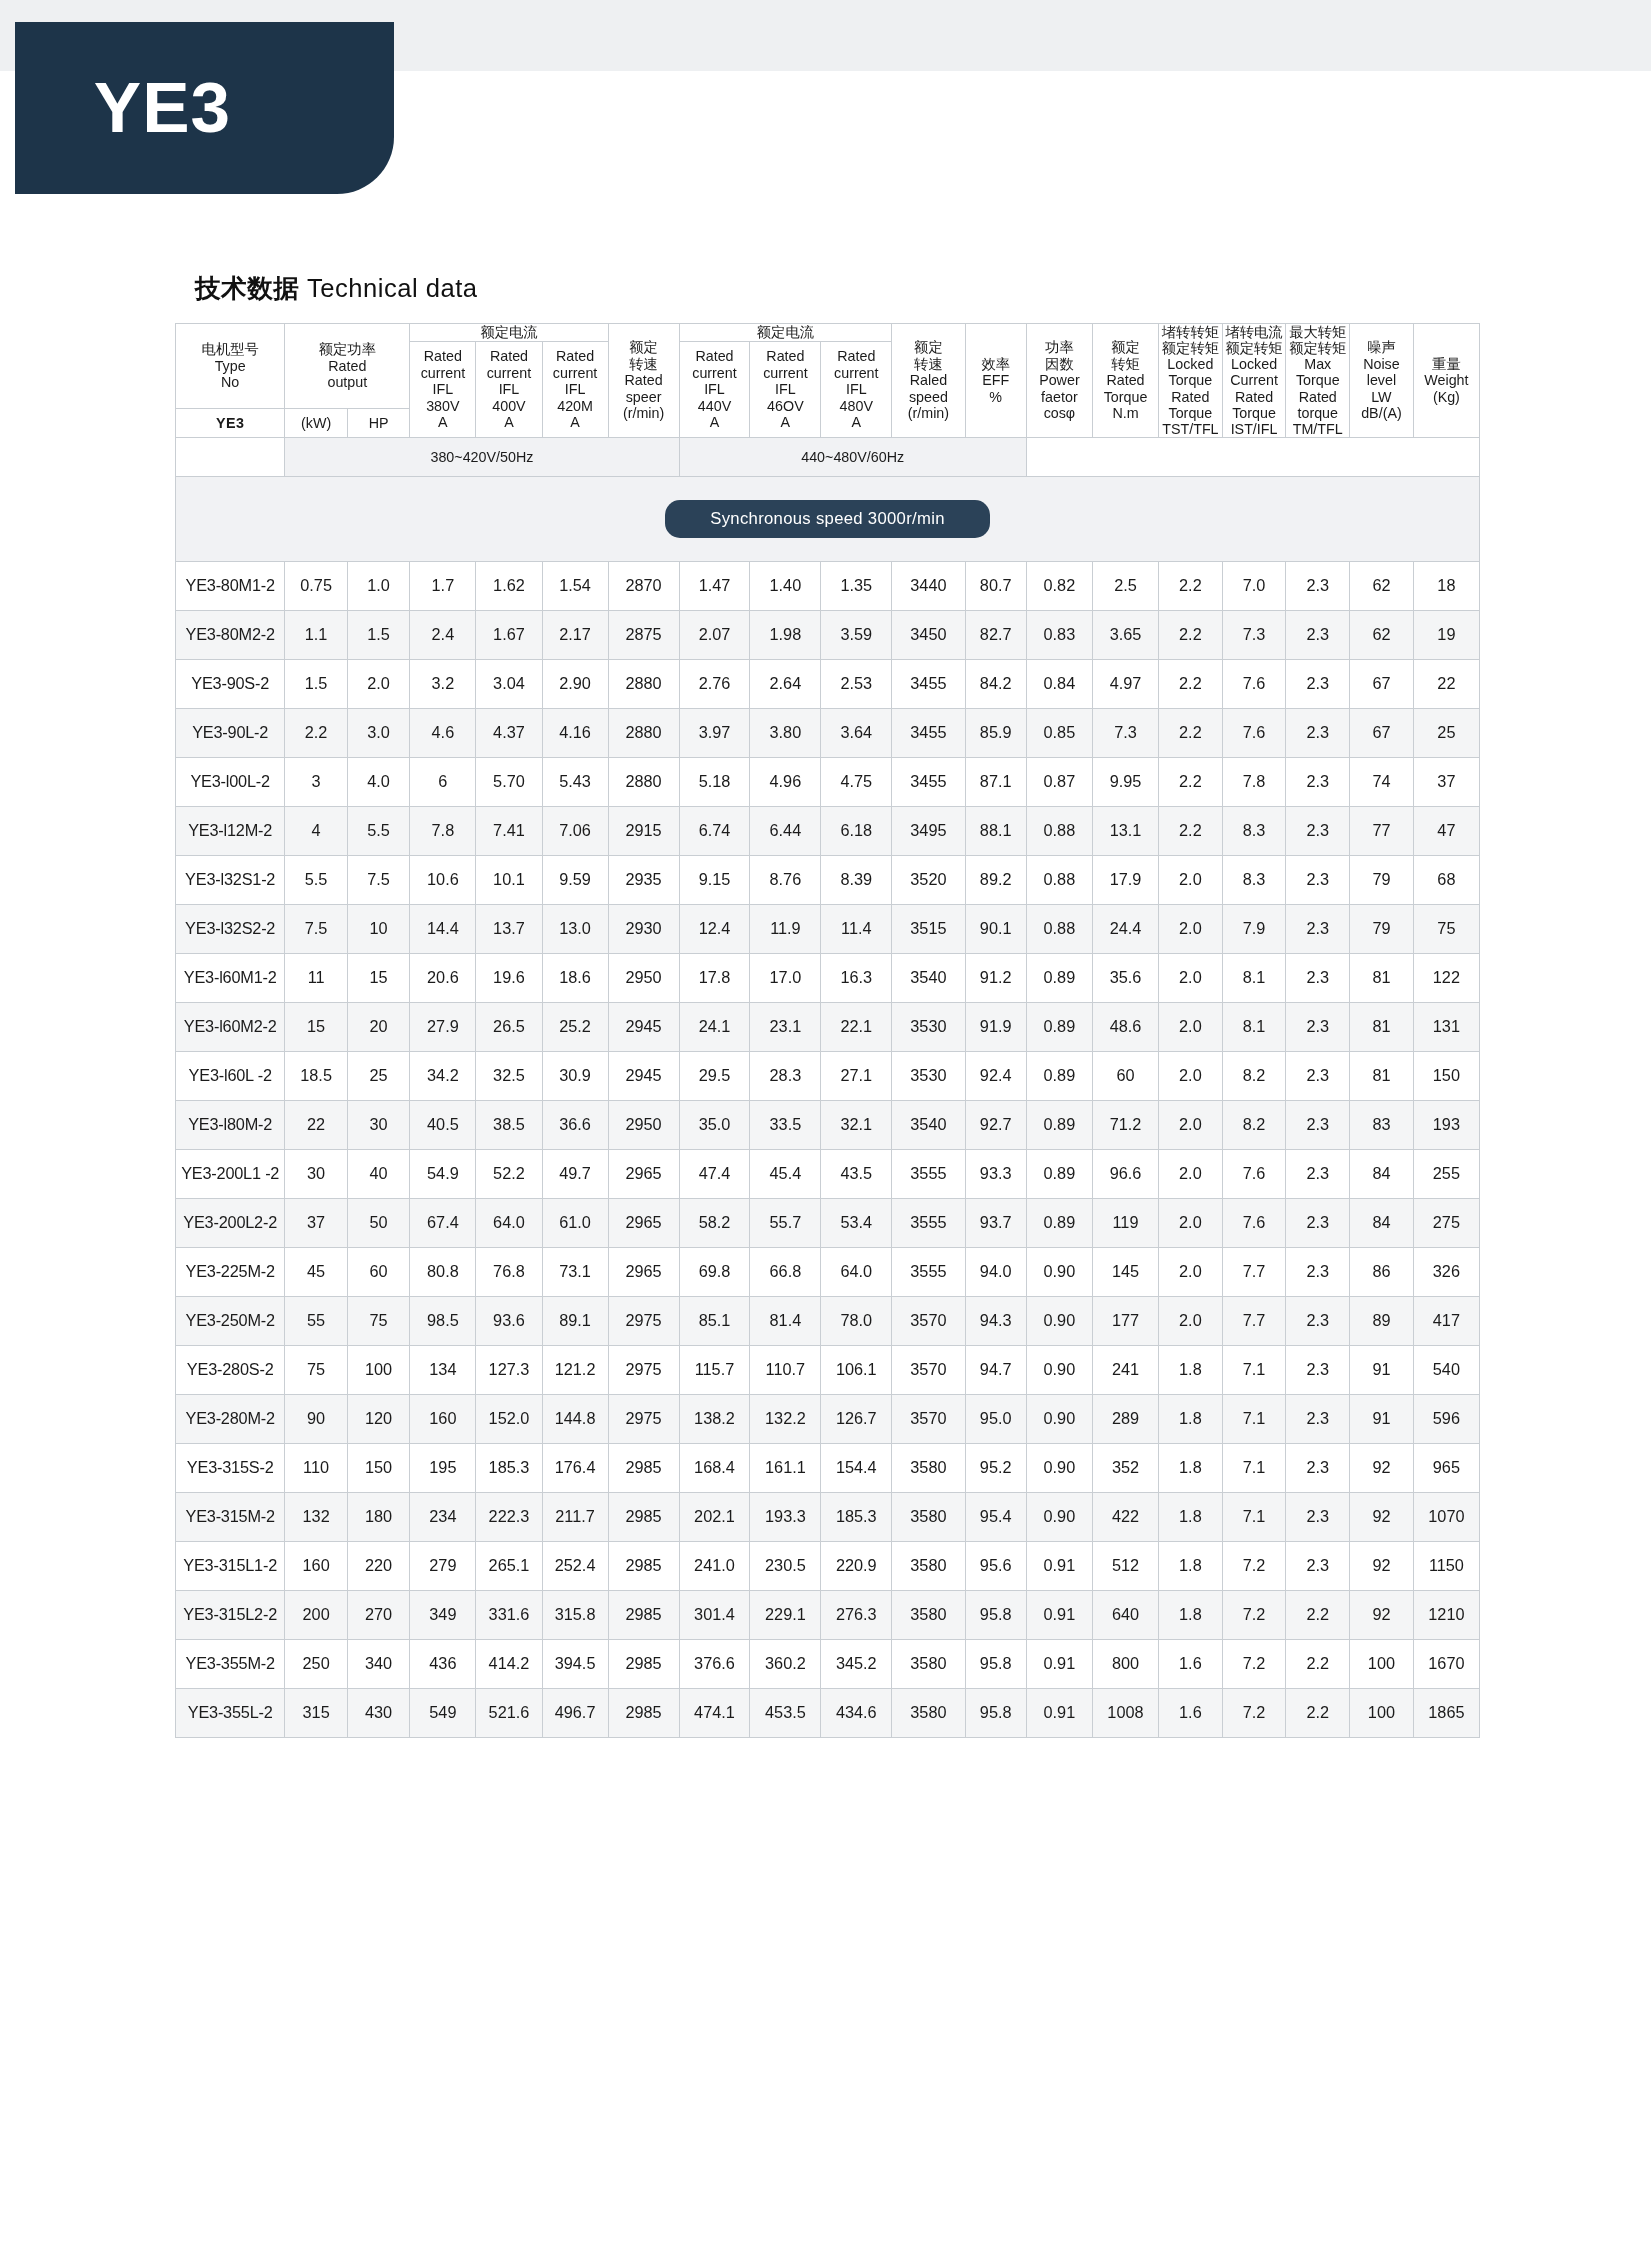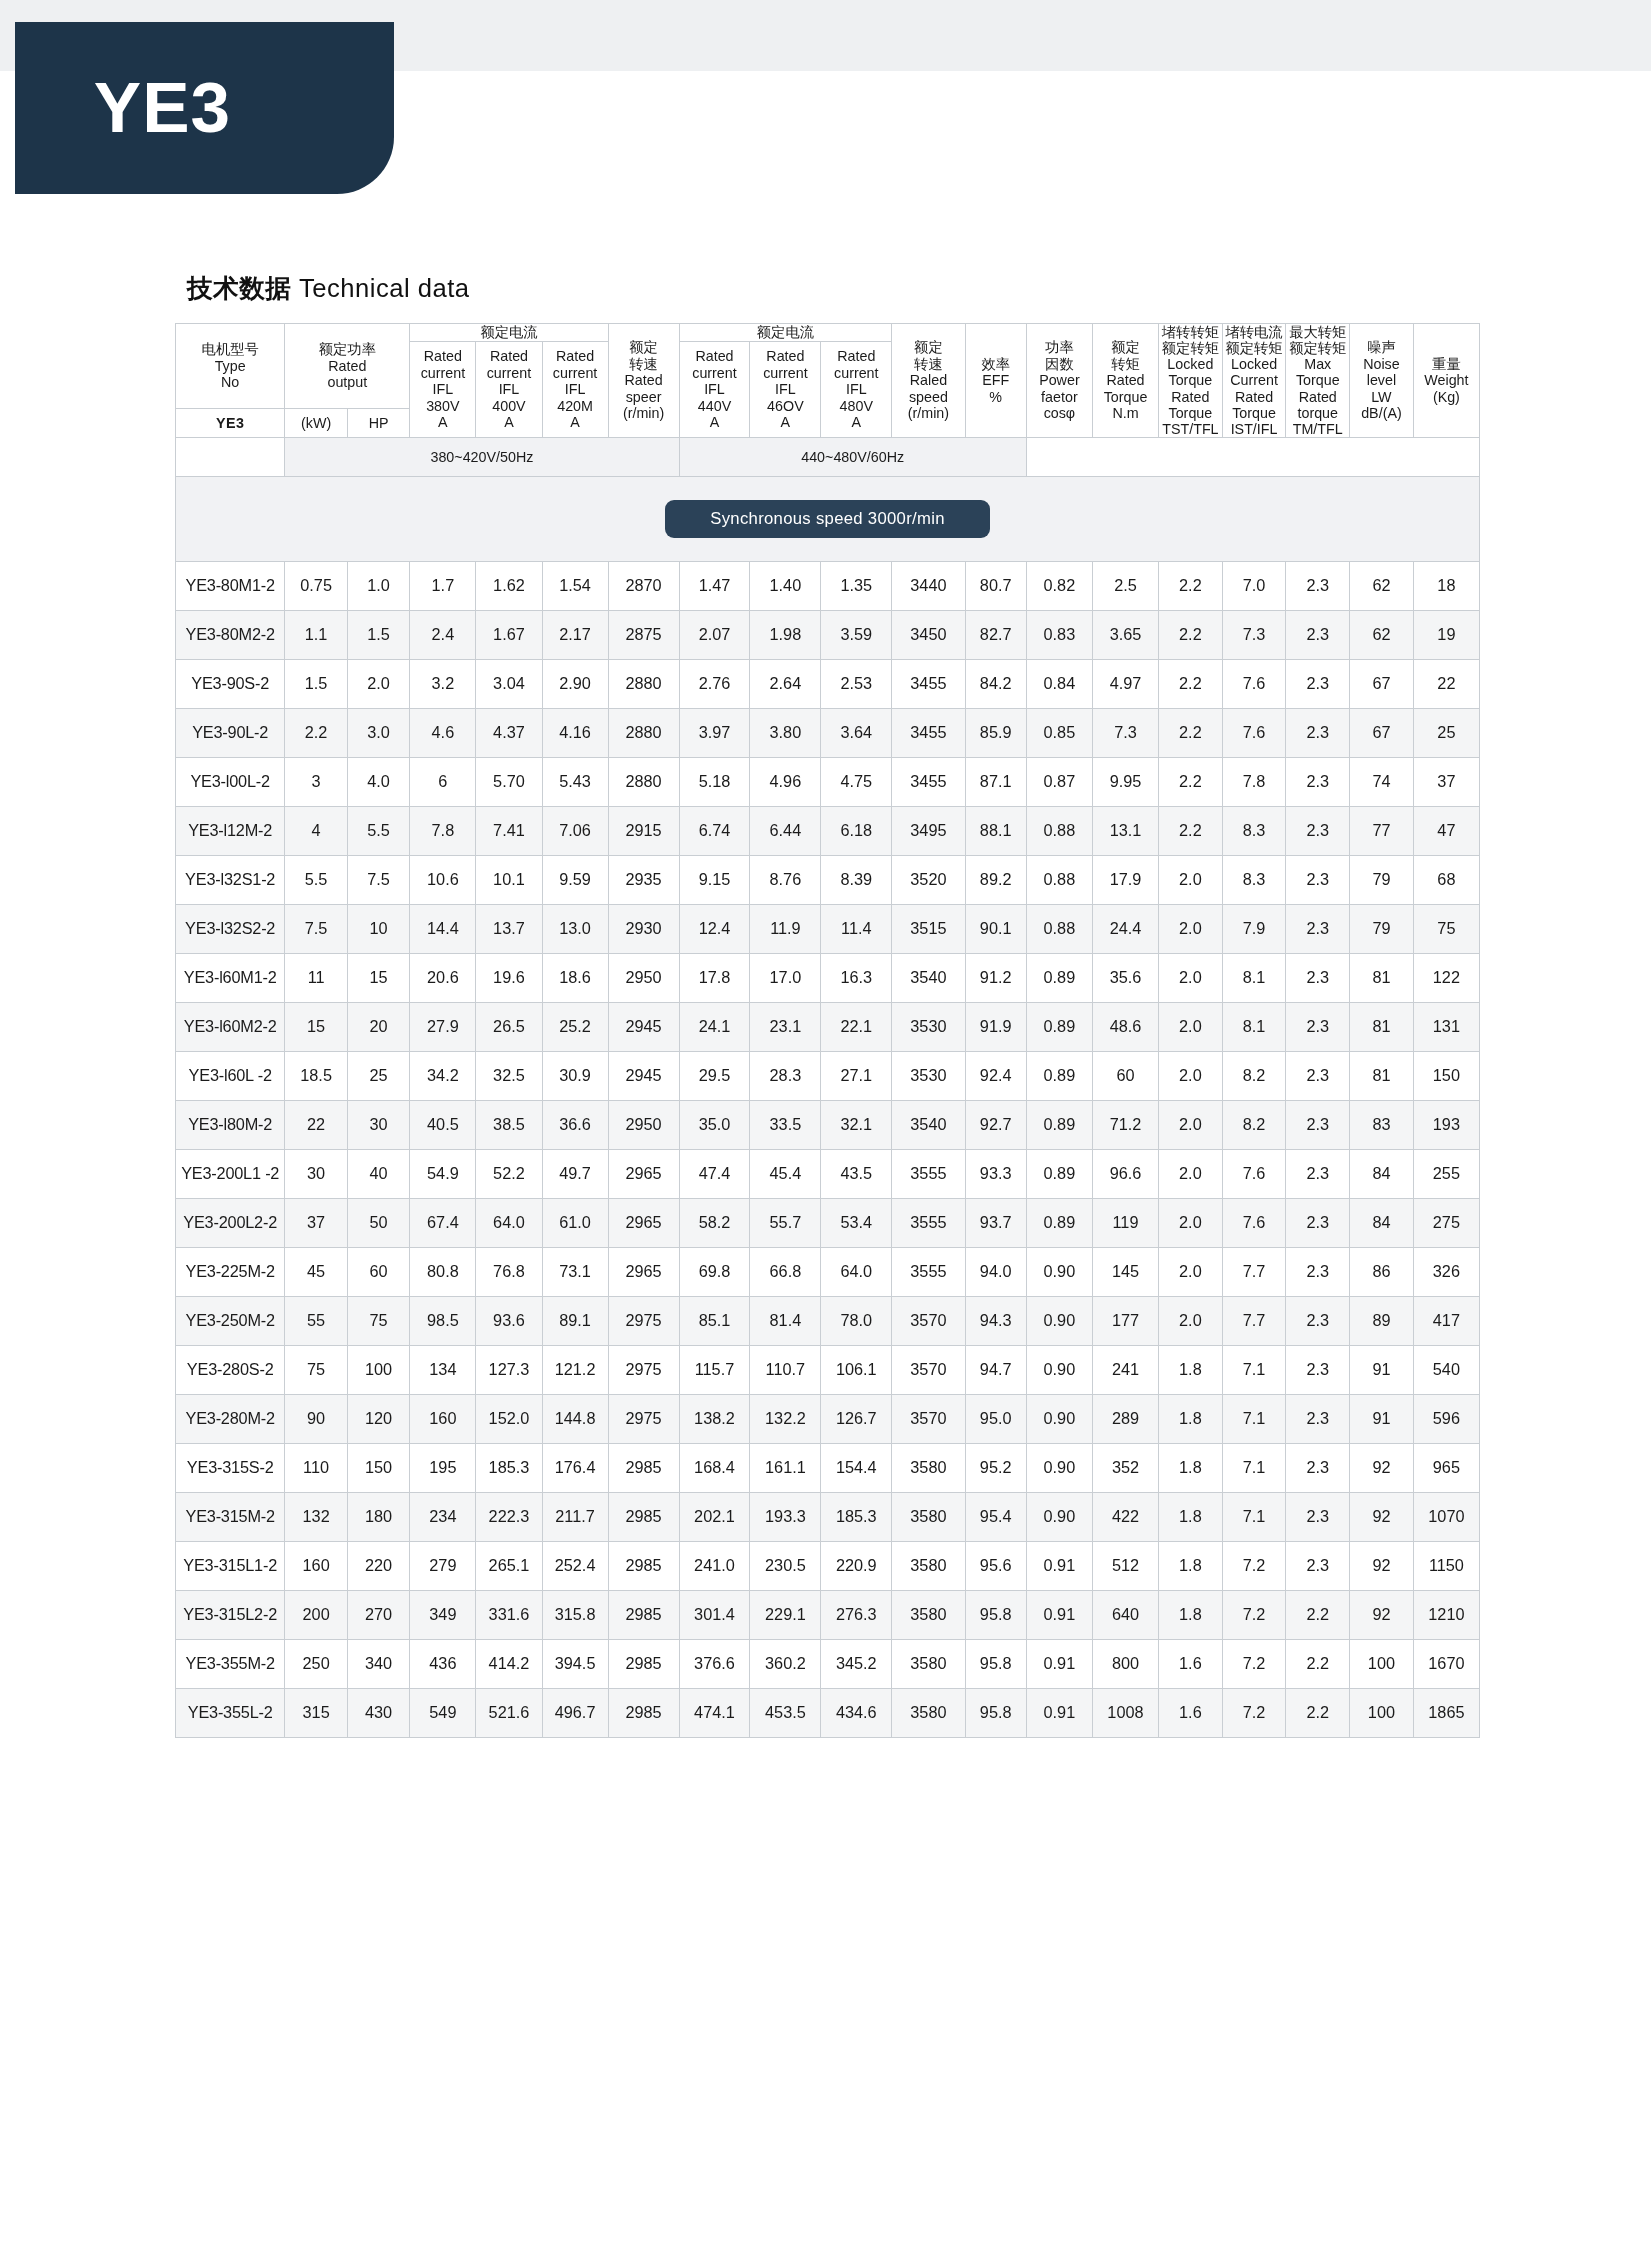--- a/index.html
+++ b/index.html
@@ -28,21 +28,21 @@
     align-items: center;
     padding-left: 79px;
     font-size: 71px;
     font-weight: bold;
     letter-spacing: 1px;
   }
 
   
   .section-title {
     position: absolute;
-    left: 187px; top: 271px;
+    left: 195px; top: 271px;
     font-size: 25.6px;
     color: #111111;
     letter-spacing: 0.5px;
   }
   .section-title .cn { font-weight: bold; }
   .section-title .en { font-weight: normal; }
 
   
   .table-wrap {
     position: absolute;
@@ -95,21 +95,21 @@
     height: 85px;
     border-left: 1px solid #c9ced3;
     border-right: 1px solid #c9ced3;
   }
   .speed-pill {
     display: inline-block;
     background: #2b4258;
     color: #ffffff;
     font-size: 16.7px;
     padding: 8.9px 45px;
-    border-radius: 9px;
+    border-radius: 15px;
     letter-spacing: 0.3px;
   }
 
   tbody.body-rows td {
     height: 49px;
     font-size: 16.3px;
     background: #ffffff;
   }
   tbody.body-rows tr:nth-child(even) td {
     background: #f4f5f6;

